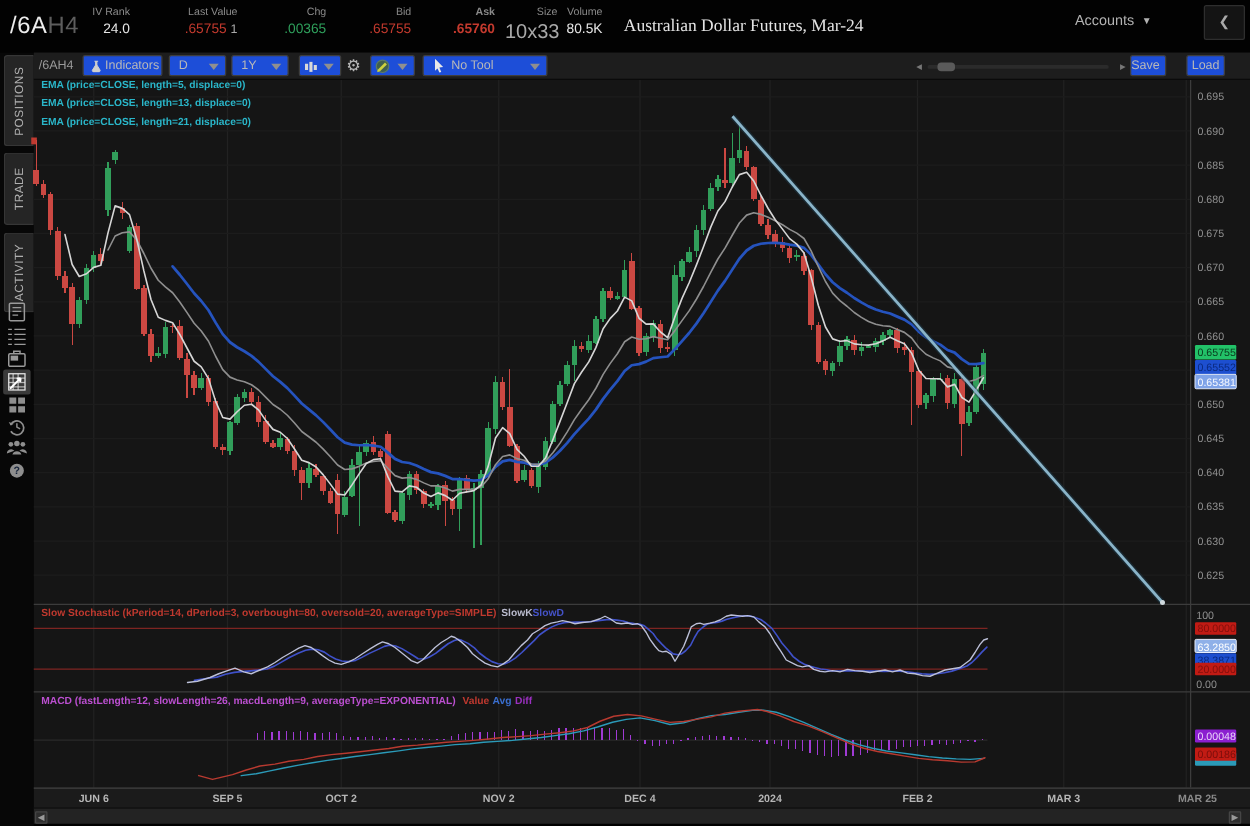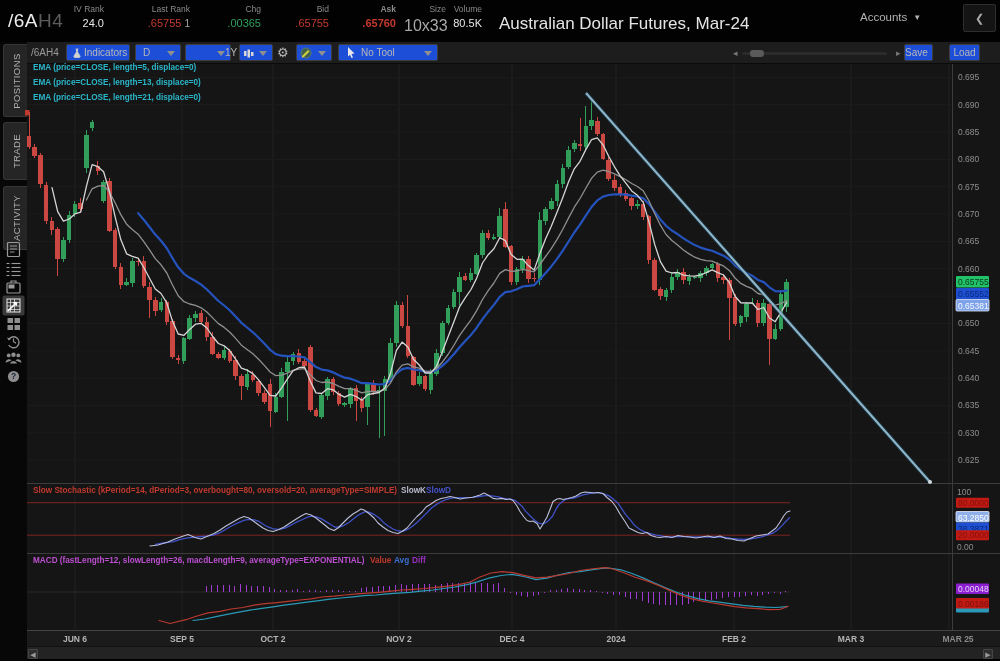--- a/index.html
+++ b/index.html
@@ -8,21 +8,21 @@
 
 #hdr { position:absolute; left:0; top:0; width:1000px; height:42px; background:#020202; }
 .sym { position:absolute; left:8px; top:10px; font-size:19px; color:#ededed; letter-spacing:0.5px; }
 .sym span { color:#5d5d5d; }
 .col { position:absolute; top:4px; text-align:right; }
 .col .lb { font-size:8.5px; color:#8a8a8a; display:block; }
 .col .vl { font-size:11px; color:#e6e6e6; display:block; margin-top:3px; }
 .red { color:#c43a2e !important; }
 .grn { color:#2fa05c !important; }
 .gry { color:#a8a8a8 !important; }
-.desc { position:absolute; left:499px; top:14px; font-size:17px; color:#e4e4e4; }
+.desc { position:absolute; left:499px; top:14px; font-size:14px; color:#e4e4e4;font-family:Liberation Serif, serif; }
 .accounts { position:absolute; left:860px; top:11px; font-size:11.5px; color:#b2b2b2; }
 .accounts .ch { font-size:8px; position:relative; top:-1px; margin-left:6px; }
 .collapse { position:absolute; left:963px; top:4px; width:33px; height:28px; background:#141414;
   border:1px solid #2e2e2e; border-radius:2px; color:#aaa; font-size:11px; text-align:center; line-height:26px; }
 
 
 #side { position:absolute; left:0; top:42px; width:27px; height:619px; background:#070707; }
 .vtab { position:absolute; left:3px; width:24px; background:#252525; border:1px solid #363636; border-right:none;
   border-radius:3px 0 0 3px; color:#b0b0b0; font-size:9.5px; letter-spacing:0.4px; }
 .vtab span { position:absolute; left:50%; top:50%; transform:translate(-50%,-50%) rotate(-90deg); white-space:nowrap; }
@@ -47,21 +47,21 @@
 svg { position:absolute; left:0; top:0; }
 </style></head><body>
 <div id="app">
   <div id="hdr">
     <div class="sym">/6A<span>H4</span></div>
     <div class="col" style="left:52px;width:52px;">
         <span class="lb">IV Rank</span>
         <span class="vl">24.0</span>
       </div>
     <div class="col" style="left:118px;width:72px;">
-        <span class="lb">Last Rank</span>
+        <span class="lb">Last Value</span>
         <span class="vl"><span class="red">.65755</span> <span class="gry" style="font-size:10px;">1</span></span>
       </div>
     <div class="col" style="left:205px;width:56px;">
         <span class="lb">Chg</span>
         <span class="vl grn">.00365</span>
       </div>
     <div class="col" style="left:272px;width:57px;">
         <span class="lb">Bid</span>
         <span class="vl red">.65755</span>
       </div>
@@ -93,21 +93,21 @@
         <span>ACTIVITY</span>
       </div>
   </div>
 
   <div id="tbar">
     <div class="tsym">/6AH4</div>
     <div class="tbtn" style="left:39px;width:64px;"><svg width="10" height="10" style="position:absolute;left:5px;top:3px;" viewBox="0 0 10 10">
           <path d="M3.5 1h3 M4.5 1v3 L2 8 a1 1 0 0 0 1 1.5 h4 a1 1 0 0 0 1-1.5 L5.5 4 v-3" fill="#cfcfcf" stroke="#cfcfcf" stroke-width="0.8"></path>
         </svg><span style="margin-left:17px;">Indicators</span></div>
     <div class="tbtn" style="left:108px;width:46px;"><span style="margin-left:7px;">D</span><div class="chev"></div></div>
-    <div class="tbtn" style="left:158px;width:46px;padding-left:32px;"><span style="margin-left:7px;">1Y</span><div class="chev"></div></div>
+    <div class="tbtn" style="left:158px;width:46px;"><span style="margin-left:7px;">1Y</span><div class="chev"></div></div>
     <div class="tbtn" style="left:212px;width:34px;">
         <svg width="12" height="11" style="position:absolute;left:3px;top:3px;">
           <rect x="1" y="3" width="2.5" height="5" fill="#d8d8d8"></rect>
           <rect x="4.5" y="1.5" width="2.5" height="8" fill="#d8d8d8"></rect>
           <rect x="8" y="4" width="2.5" height="4" fill="#d8d8d8"></rect>
         </svg>
         <div class="chev"></div>
       </div>
     <div style="position:absolute;left:250px;top:3px;color:#b5b5b5;font-size:13px;">⚙</div>
     <div class="tbtn" style="left:269px;width:36px;">

